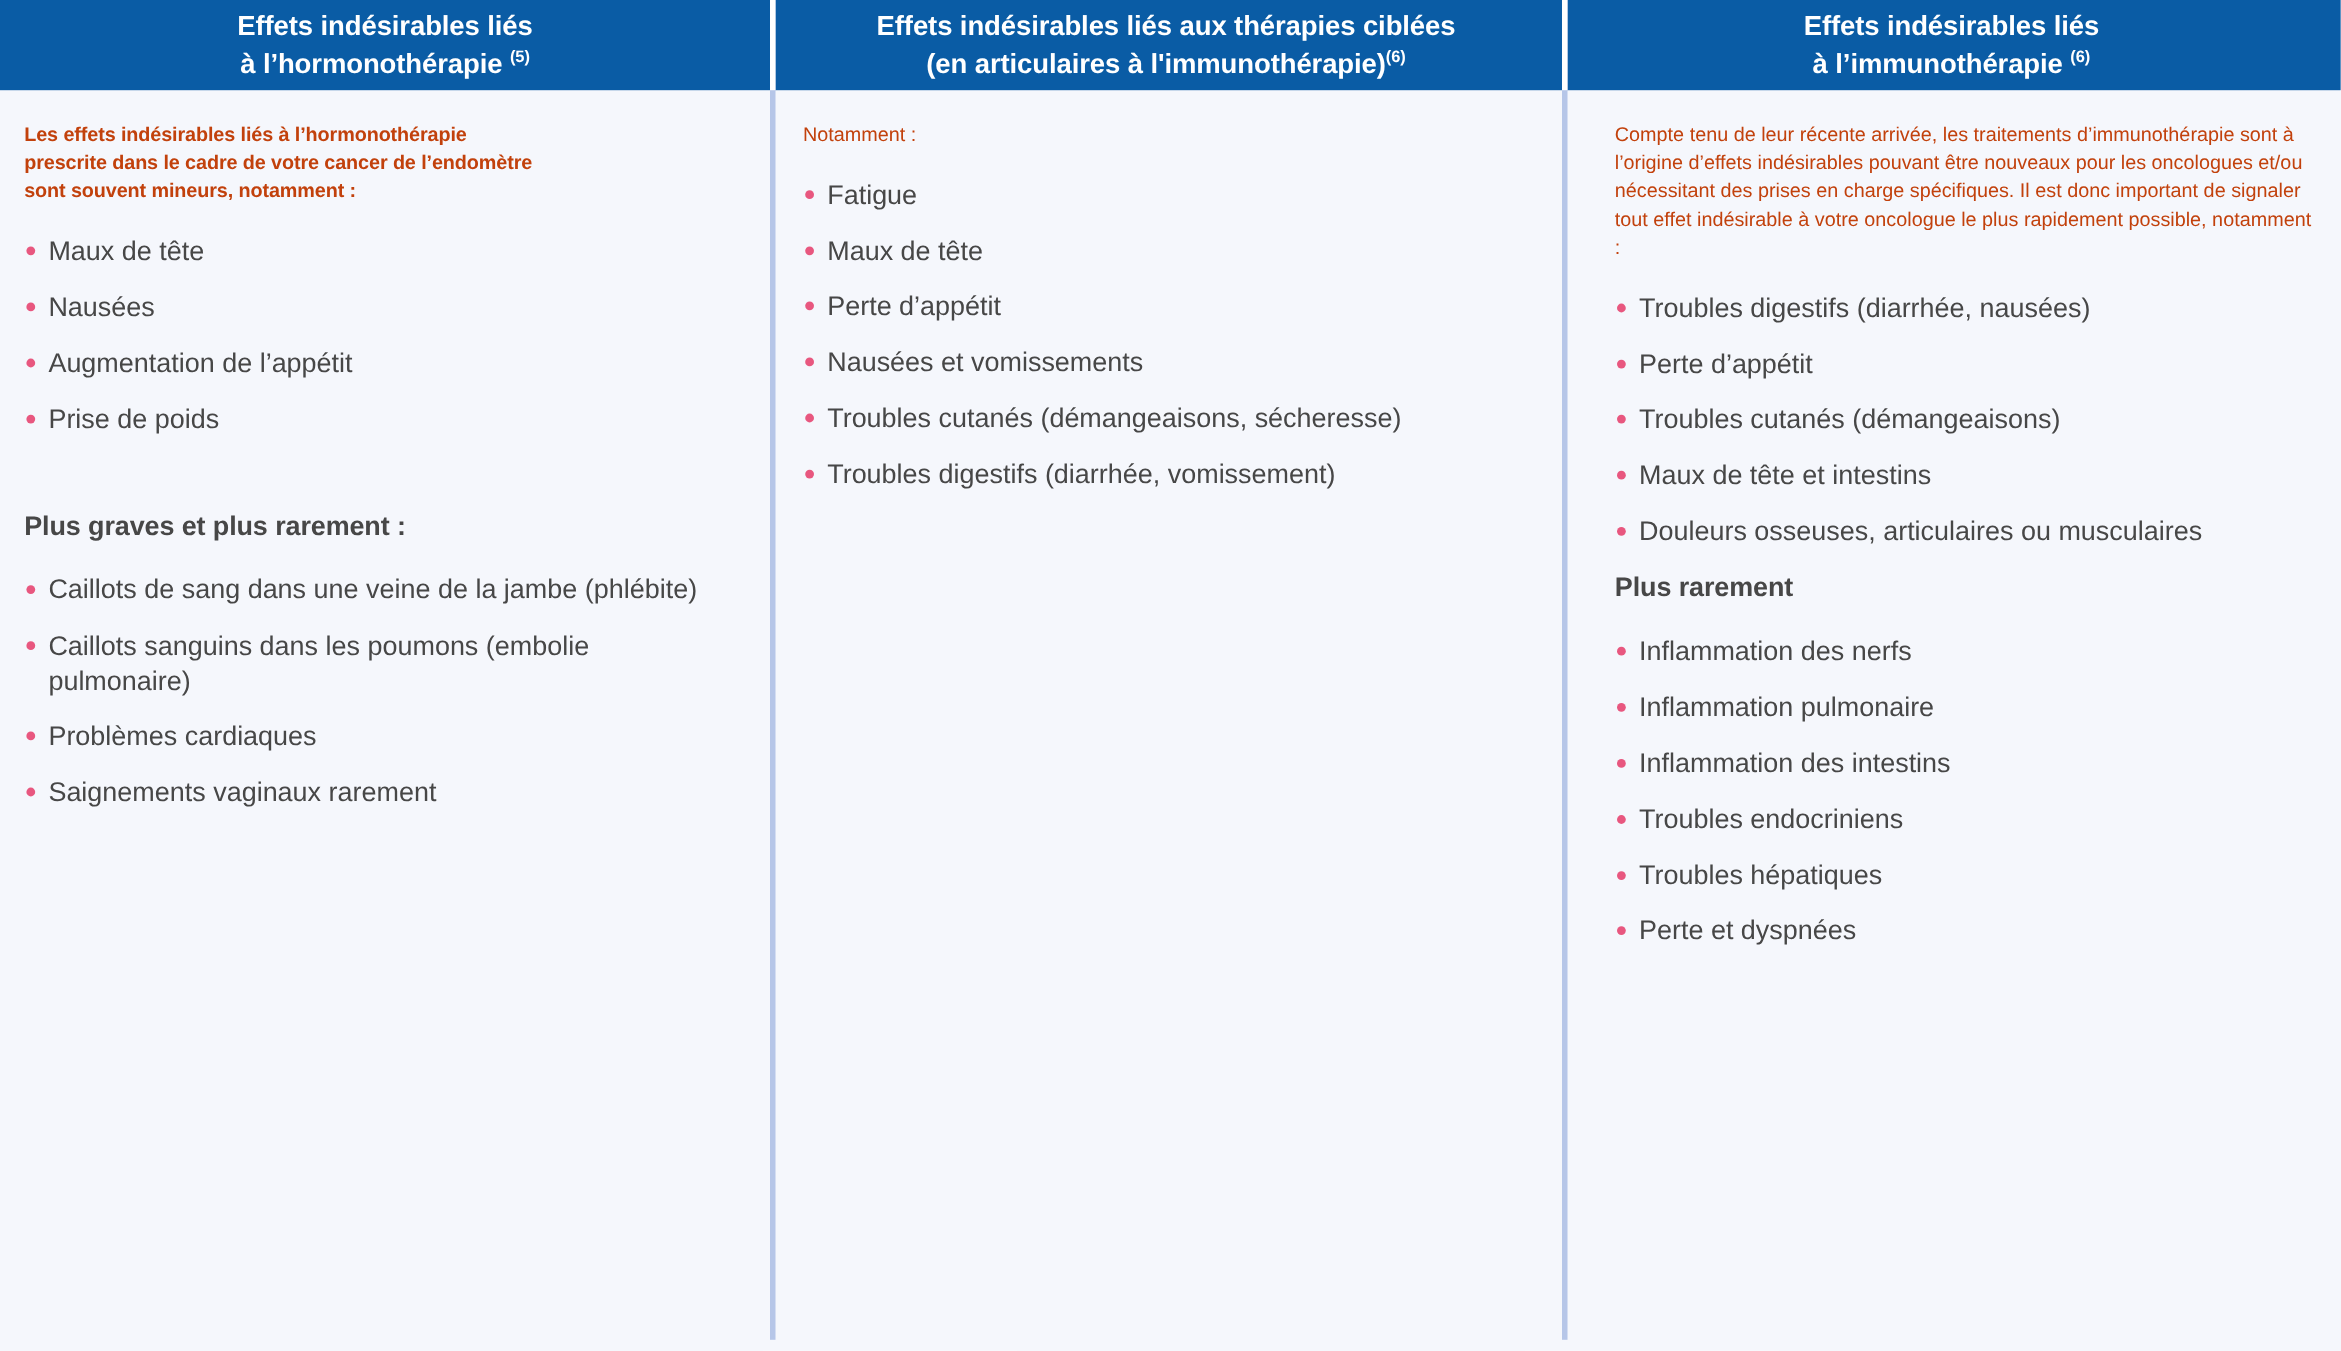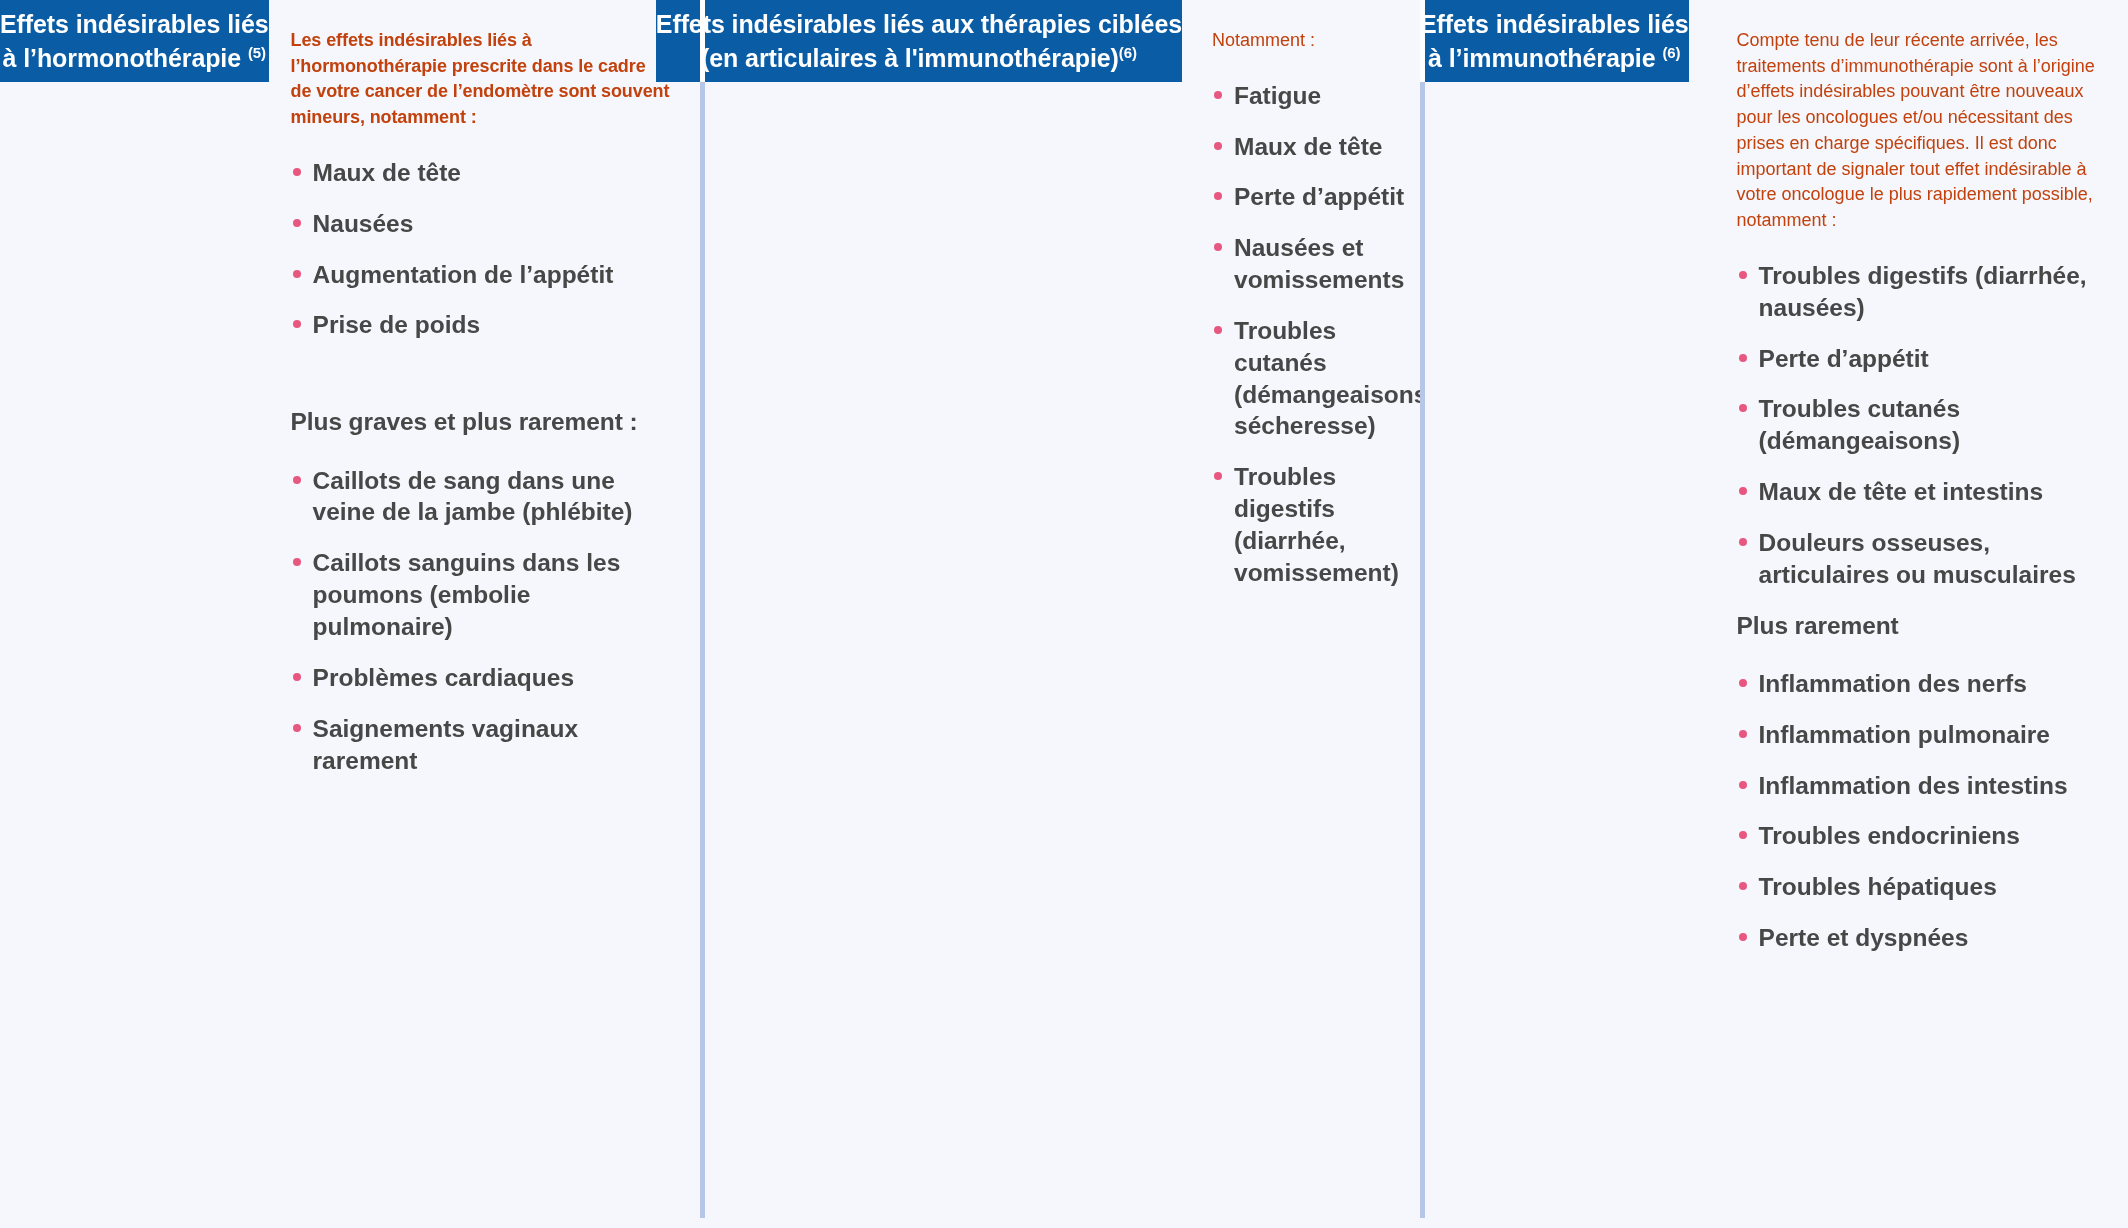--- a/index.html
+++ b/index.html
@@ -16,21 +16,21 @@
     width: 2128px;
     height: 1228px;
     display: flex;
     background: #f5f7fc;
   }
 
   .col {
     position: relative;
     height: 1228px;
     display: flex;
-    flex-direction: row;
+    flex-direction: column;
     background: #f5f7fc;
     justify-content: center;
   }
   .col-1 { width: 700px; }
   .col-2 { width: 720px; }
   .col-3 { width: 708px; }
 
   
   .divider {
     position: absolute;
@@ -113,21 +113,20 @@
     margin: 0;
     padding: 0;
   }
   ul.bullets li {
     position: relative;
     padding-left: 22px;
     margin-bottom: 19px;
     font-size: 24.5px;
     line-height: 1.3;
     color: #474747;
-    font-weight: bold;
   }
   ul.bullets li:last-child { margin-bottom: 0; }
   ul.bullets li .dot {
     position: absolute;
     left: 2px;
     top: 11px;
     width: 8px;
     height: 8px;
     border-radius: 50%;
     background: #e8577f;

